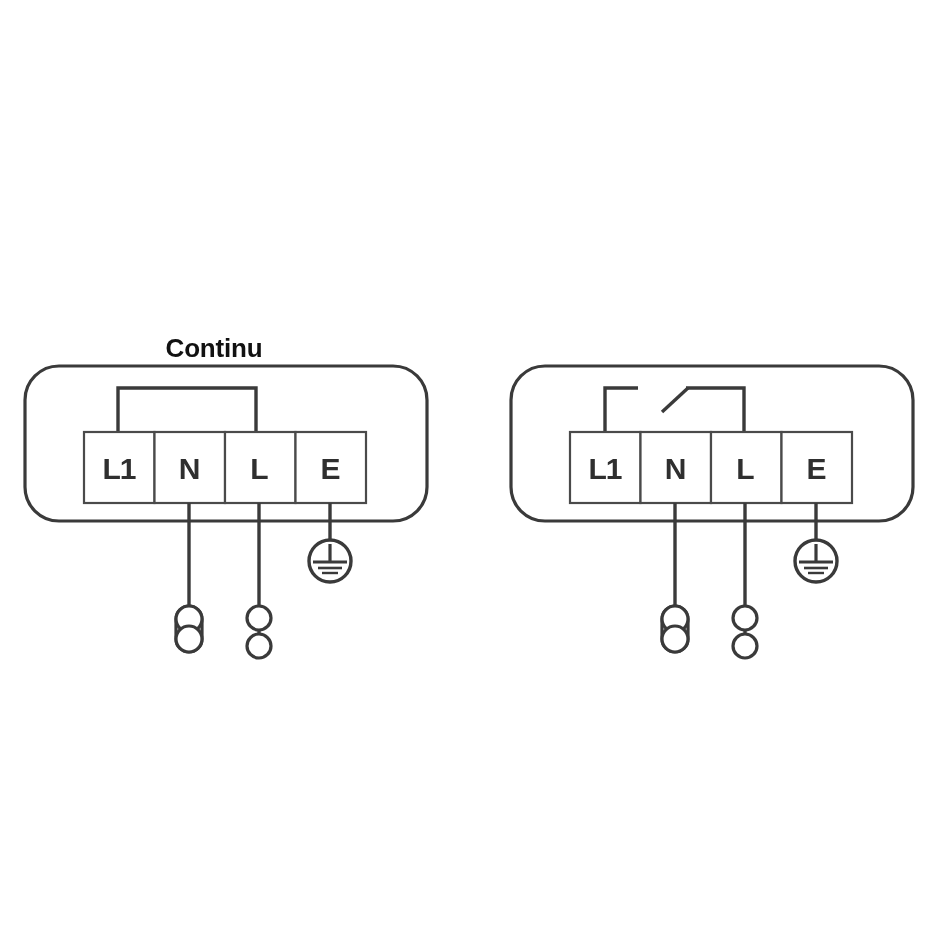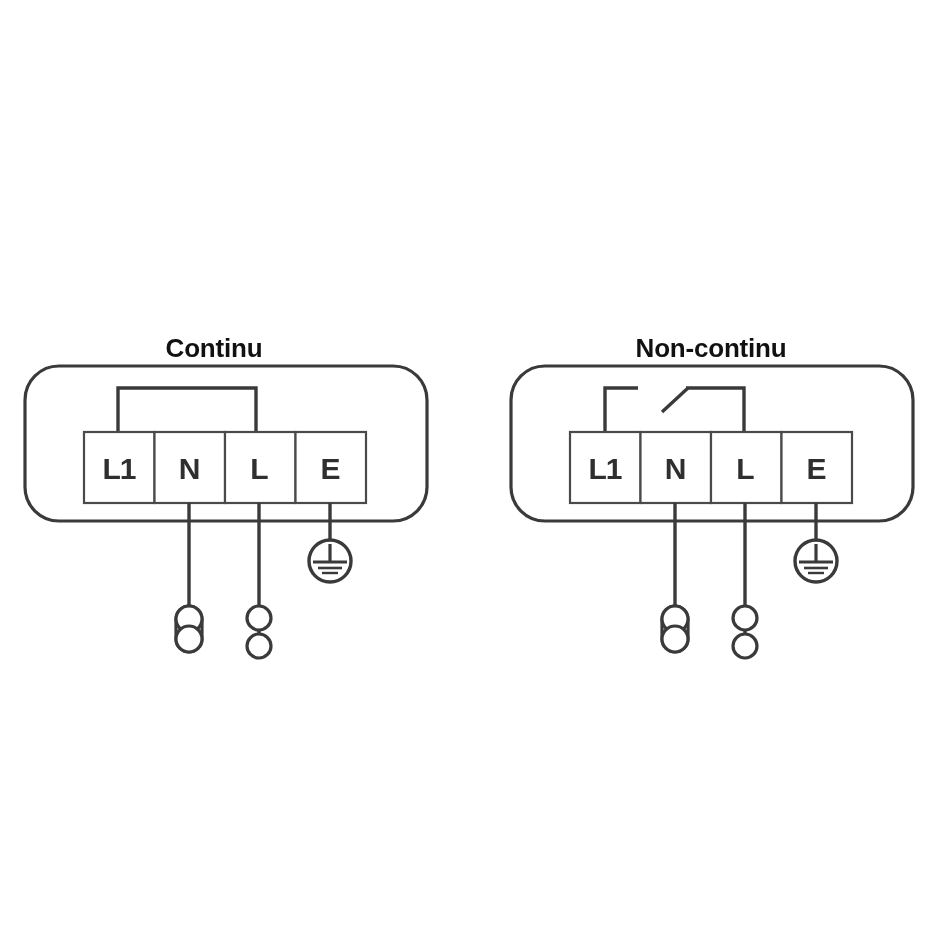--- a/index.html
+++ b/index.html
@@ -85,21 +85,20 @@
     stroke-width: 3.2;
   }
 </style>
 </head>
 <body>
 
 <div id="canvas">
 
   <div class="dg-title" id="title-continu" style="left:214px; top:333px;">Continu</div>
 
-  <div class="dg-title" id="title-noncontinu" style="left:711px; top:333px;">Non-continu</div>
 
   <svg class="diagram-layer" viewBox="0 0 945 945" xmlns="http://www.w3.org/2000/svg">
 
     <g>
 
       <rect class="enclosure" x="25" y="366" width="402" height="155" rx="34" ry="34"></rect>
 
       <g>
         <path class="wire" d="M 118 503 L 118 388 L 256 388 L 256 503"></path>
       </g>

